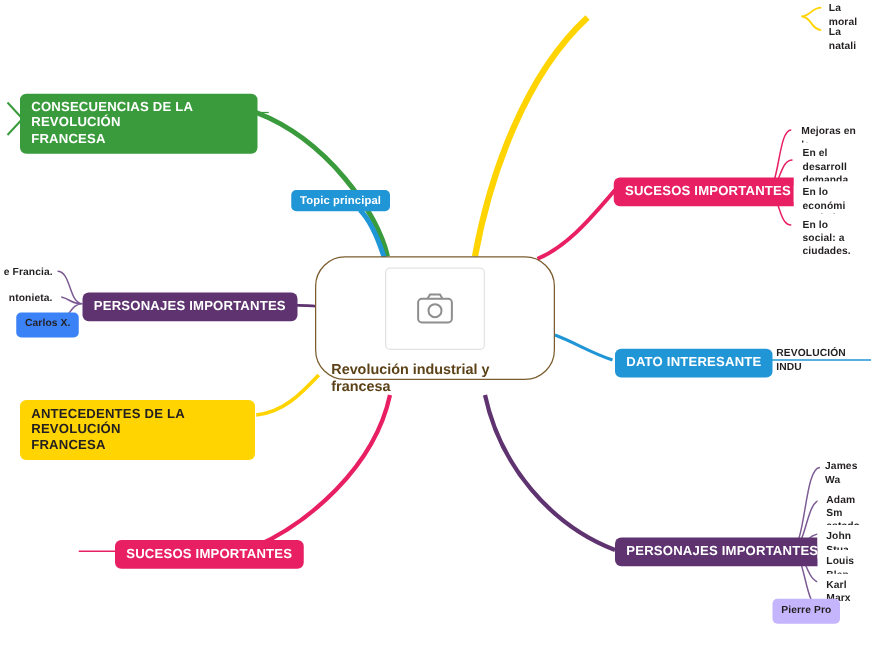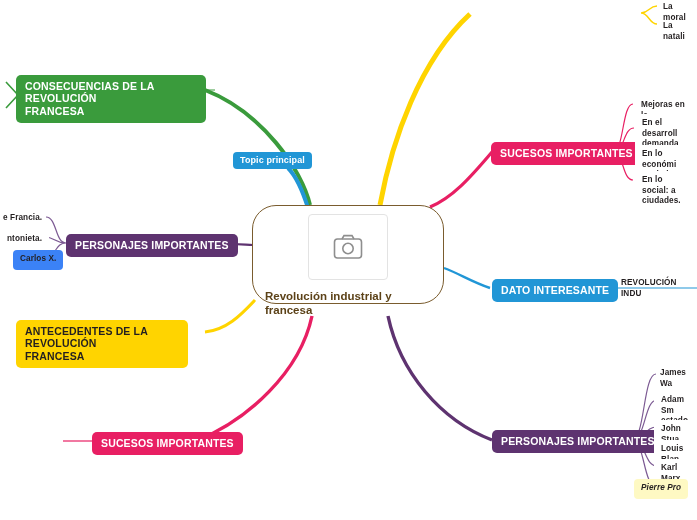--- a/index.html
+++ b/index.html
@@ -167,21 +167,21 @@
 FRANCESA</div>
 
   <div class="node pill" style="left:491px; top:142px; background:#e81f63;">SUCESOS IMPORTANTES</div>
 
   <div class="node pill" style="left:492px; top:279px; background:#2196d6;">DATO INTERESANTE</div>
 
   <div class="node pill" style="left:492px; top:430px; background:#5e3370;">PERSONAJES IMPORTANTES</div>
 
   <div class="node pill" style="left:66px; top:234px; background:#5e3370;">PERSONAJES IMPORTANTES</div>
 
-  <div class="node pill dark-text" style="left:16px; top:320px; width:172px; background:#ffd400;">ANTECEDENTES DE LA REVOLUCIÓN
+  <div class="node pill dark-text" style="left:16px; top:320px; width:188px; background:#ffd400;">ANTECEDENTES DE LA REVOLUCIÓN
 FRANCESA</div>
 
   <div class="node pill" style="left:92px; top:432px; background:#e81f63;">SUCESOS IMPORTANTES</div>
 
   <div class="node leaf-plain" style="left:660px; top:0px;">La moral</div>
   <div class="node leaf-plain" style="left:660px; top:19px;">La natali</div>
 
   <div class="node leaf-plain" style="left:638px; top:98px;">Mejoras en la</div>
   <div class="node leaf" style="left:635px; top:114px; background:#ffffff;">En el desarroll
 demanda de m</div>
@@ -192,20 +192,20 @@
 
   <div class="node leaf-plain" style="left:618px; top:276px;">REVOLUCIÓN INDU</div>
 
   <div class="node leaf-plain" style="left:657px; top:366px;">James Wa
 vapor.</div>
   <div class="node leaf" style="left:654px; top:391px; background:#ffffff;">Adam Sm
 estado de</div>
   <div class="node leaf" style="left:654px; top:420px; background:#ffffff;">John Stua</div>
   <div class="node leaf" style="left:654px; top:440px; background:#ffffff;">Louis Blan</div>
   <div class="node leaf" style="left:654px; top:459px; background:#ffffff;">Karl Marx</div>
-  <div class="node leaf" style="left:634px; top:479px; background:#fef9c3;font-style:italic;">Pierre Pro</div>
+  <div class="node leaf" style="left:618px; top:479px; background:#c4b5fd;">Pierre Pro</div>
 
   <div class="node leaf-plain" style="left:0px; top:211px;">e Francia.</div>
   <div class="node leaf" style="left:0px; top:230px; background:#ffffff;">ntonieta.</div>
   <div class="node leaf" style="left:0px; top:250px; background:#3b82f6;margin-left:13px;">Carlos X.</div>
 
 
 </div>
 
 </body></html>

